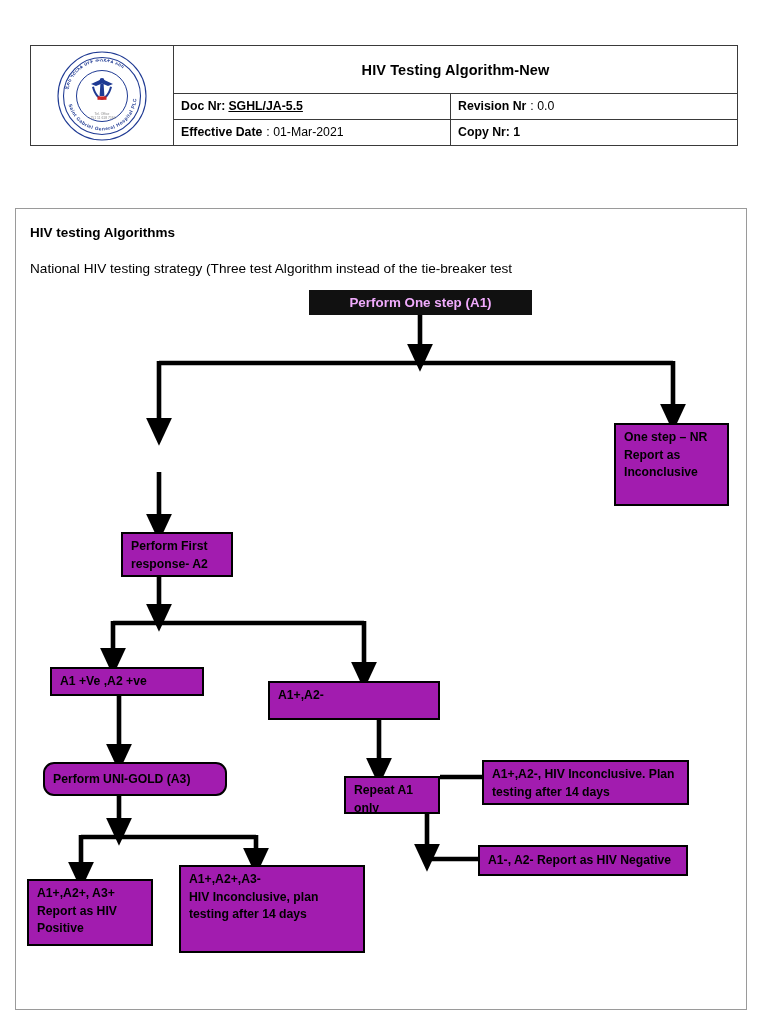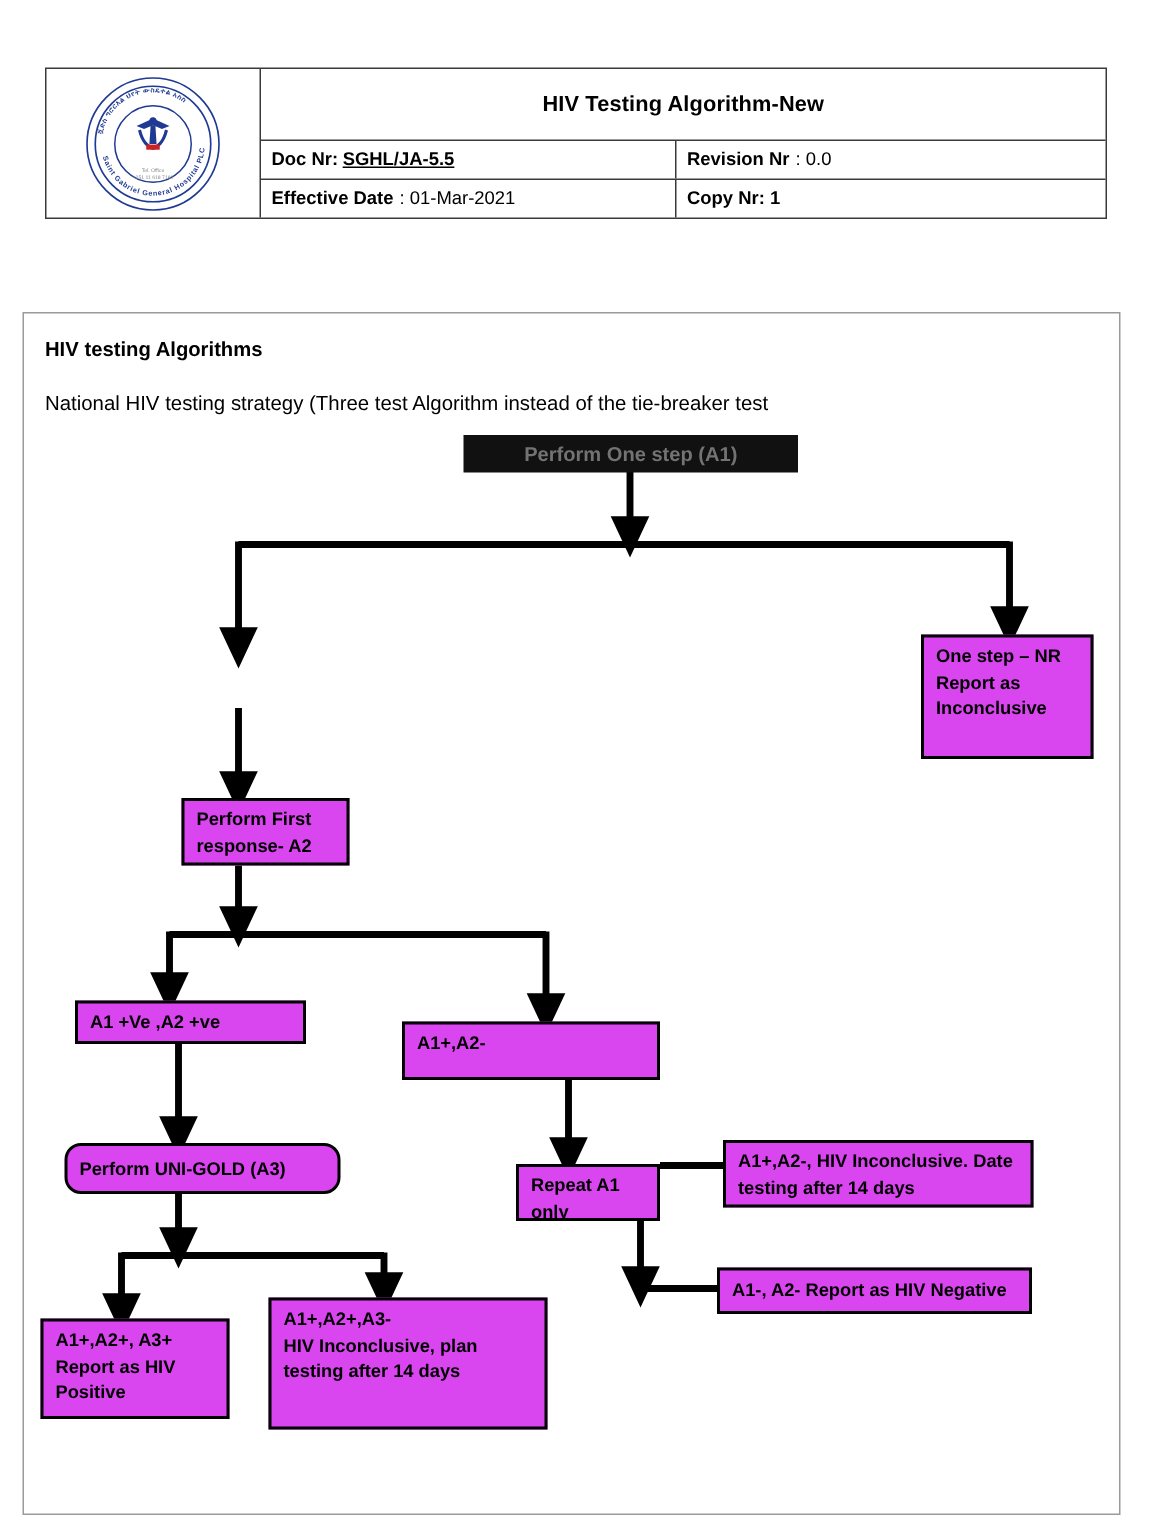--- a/index.html
+++ b/index.html
@@ -115,32 +115,32 @@
     position: absolute;
     left: 0; top: 0;
     width: 732px;
     height: 802px;
   }
 
   
   .node {
     position: absolute;
     box-sizing: border-box;
-    background: #d946ef;
+    background: #a21caf;
     border: 2.2px solid #000000;
     font-size: 12.2px;
     line-height: 1.45;
     padding: 4px 7px 3px 8px;
     font-weight: bold;
     overflow: hidden;
     z-index: 3;
   }
   .node.inverse {
     background: #111111;
-    color: #737373;
+    color: #f0abfc;
     border: none;
     display: flex;
     align-items: center;
     justify-content: center;
     font-size: 13.4px;
     padding: 0;
   }
   .node.mid { display: flex; align-items: center; }
   .node .ln { display: block; white-space: nowrap; }
 </style>
@@ -292,21 +292,21 @@
     <span class="ln">Positive</span>
   </div>
 
   <div class="node" style="left:163px; top:656px; width:186px; height:88px;">
     <span class="ln">A1+,A2+,A3-</span>
     <span class="ln">HIV Inconclusive, plan</span>
     <span class="ln">testing after 14 days</span>
   </div>
 
   <div class="node" style="left:466px; top:551px; width:207px; height:45px;">
-    <span class="ln">A1+,A2-, HIV Inconclusive. Date</span>
+    <span class="ln">A1+,A2-, HIV Inconclusive. Plan</span>
     <span class="ln">testing after 14 days</span>
   </div>
 
   <div class="node mid" style="left:462px; top:636px; width:210px; height:31px;">
     <span class="ln">A1-, A2- Report as HIV  Negative</span>
   </div>
 
 </div>
 
 </body></html>

